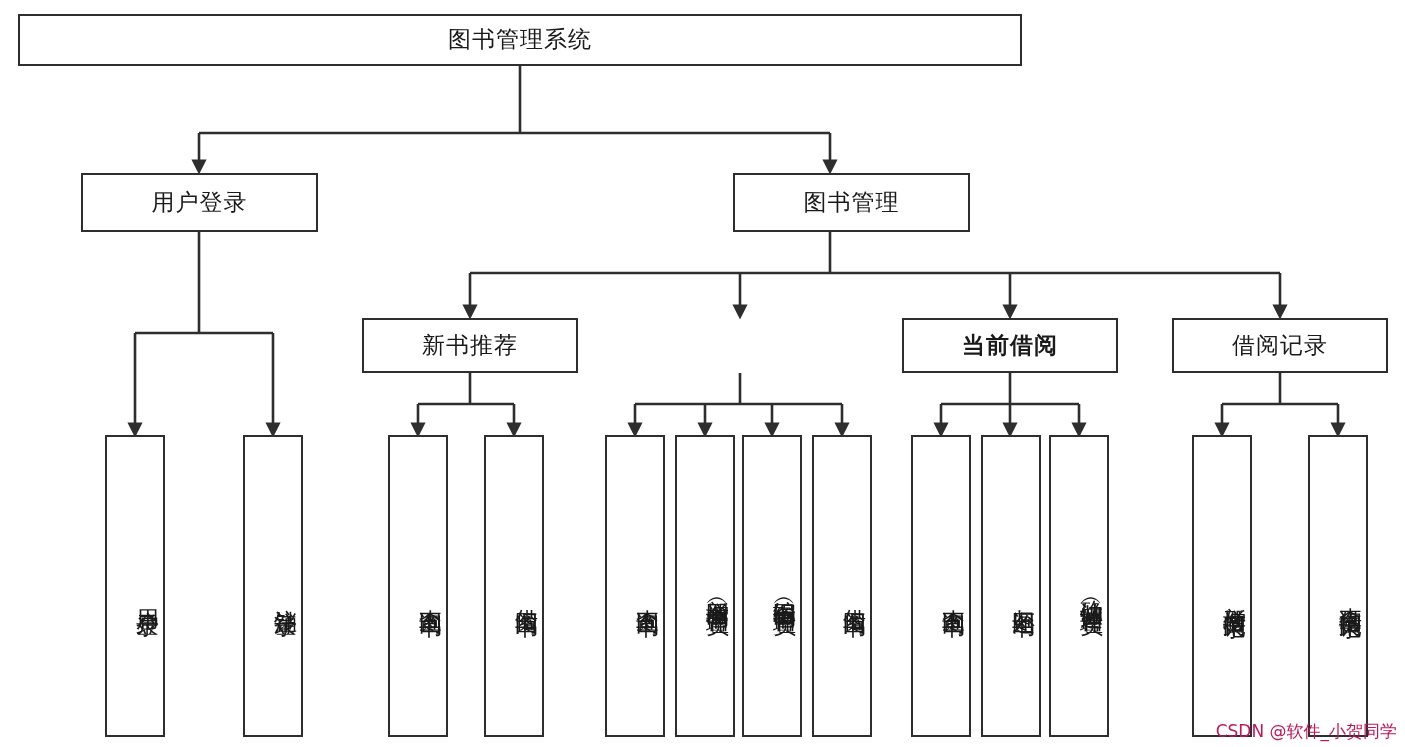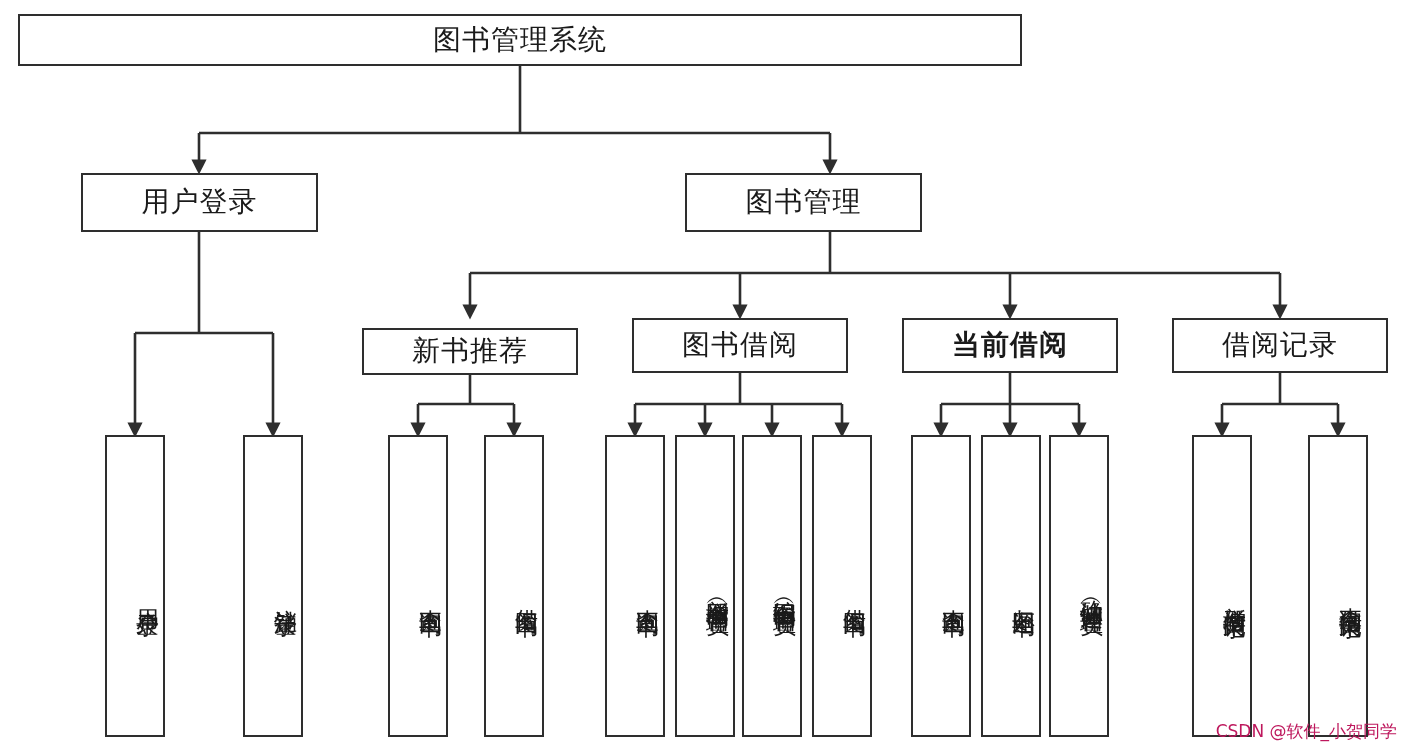--- a/index.html
+++ b/index.html
@@ -30,21 +30,21 @@
     box-sizing: border-box;
     border: 2.4px solid #2e2e2e;
     background: #ffffff;
     color: #1a1a1a;
     display: flex;
     align-items: center;
     justify-content: center;
     z-index: 2;
   }
   .node-h {
-    font-size: 28px;
+    font-size: 23px;
     letter-spacing: 1px;
     line-height: 1.1;
     white-space: nowrap;
   }
   .node-v {
     font-size: 23px;
     writing-mode: vertical-rl;
     text-orientation: upright;
     line-height: 1.32;
     letter-spacing: 2px;
@@ -119,24 +119,23 @@
       <path d="M 1280 373 L 1280 404"></path>
       <path d="M 1222 404 L 1338 404"></path>
       <path d="M 1222 404 L 1222 430" marker-end="url(#arrow)"></path>
       <path d="M 1338 404 L 1338 430" marker-end="url(#arrow)"></path>
     </g>
   </svg>
 
   <div class="node node-h" style="left:18px; top:14px; width:1004px; height:52px;">图书管理系统</div>
 
   <div class="node node-h" style="left:81px; top:173px; width:237px; height:59px;">用户登录</div>
-  <div class="node node-h" style="left:685px; top:173px; width:237px; height:59px;">图书管理</div>
+  <div class="node node-h" style="left:733px; top:173px; width:237px; height:59px;">图书管理</div>
 
-  <div class="node node-h" style="left:362px; top:328px; width:216px; height:47px;">新书推荐</div>
-  <div class="node node-h" style="left:632px; top:318px; width:216px; height:55px;">图书借阅</div>
+  <div class="node node-h" style="left:362px; top:318px; width:216px; height:55px;">新书推荐</div>
   <div class="node node-h" style="left:902px; top:318px; width:216px; height:55px;font-weight:bold;">当前借阅</div>
   <div class="node node-h" style="left:1172px; top:318px; width:216px; height:55px;text-align:right;">借阅记录</div>
 
   <div class="node node-v" style="left:105px; top:435px; width:60px; height:302px;">用户登录</div>
   <div class="node node-v" style="left:243px; top:435px; width:60px; height:302px;">注销登录</div>
 
   <div class="node node-v" style="left:388px; top:435px; width:60px; height:302px;">查询图书</div>
   <div class="node node-v" style="left:484px; top:435px; width:60px; height:302px;">借阅图书</div>
 
   <div class="node node-v" style="left:605px; top:435px; width:60px; height:302px;">查询图书</div>

